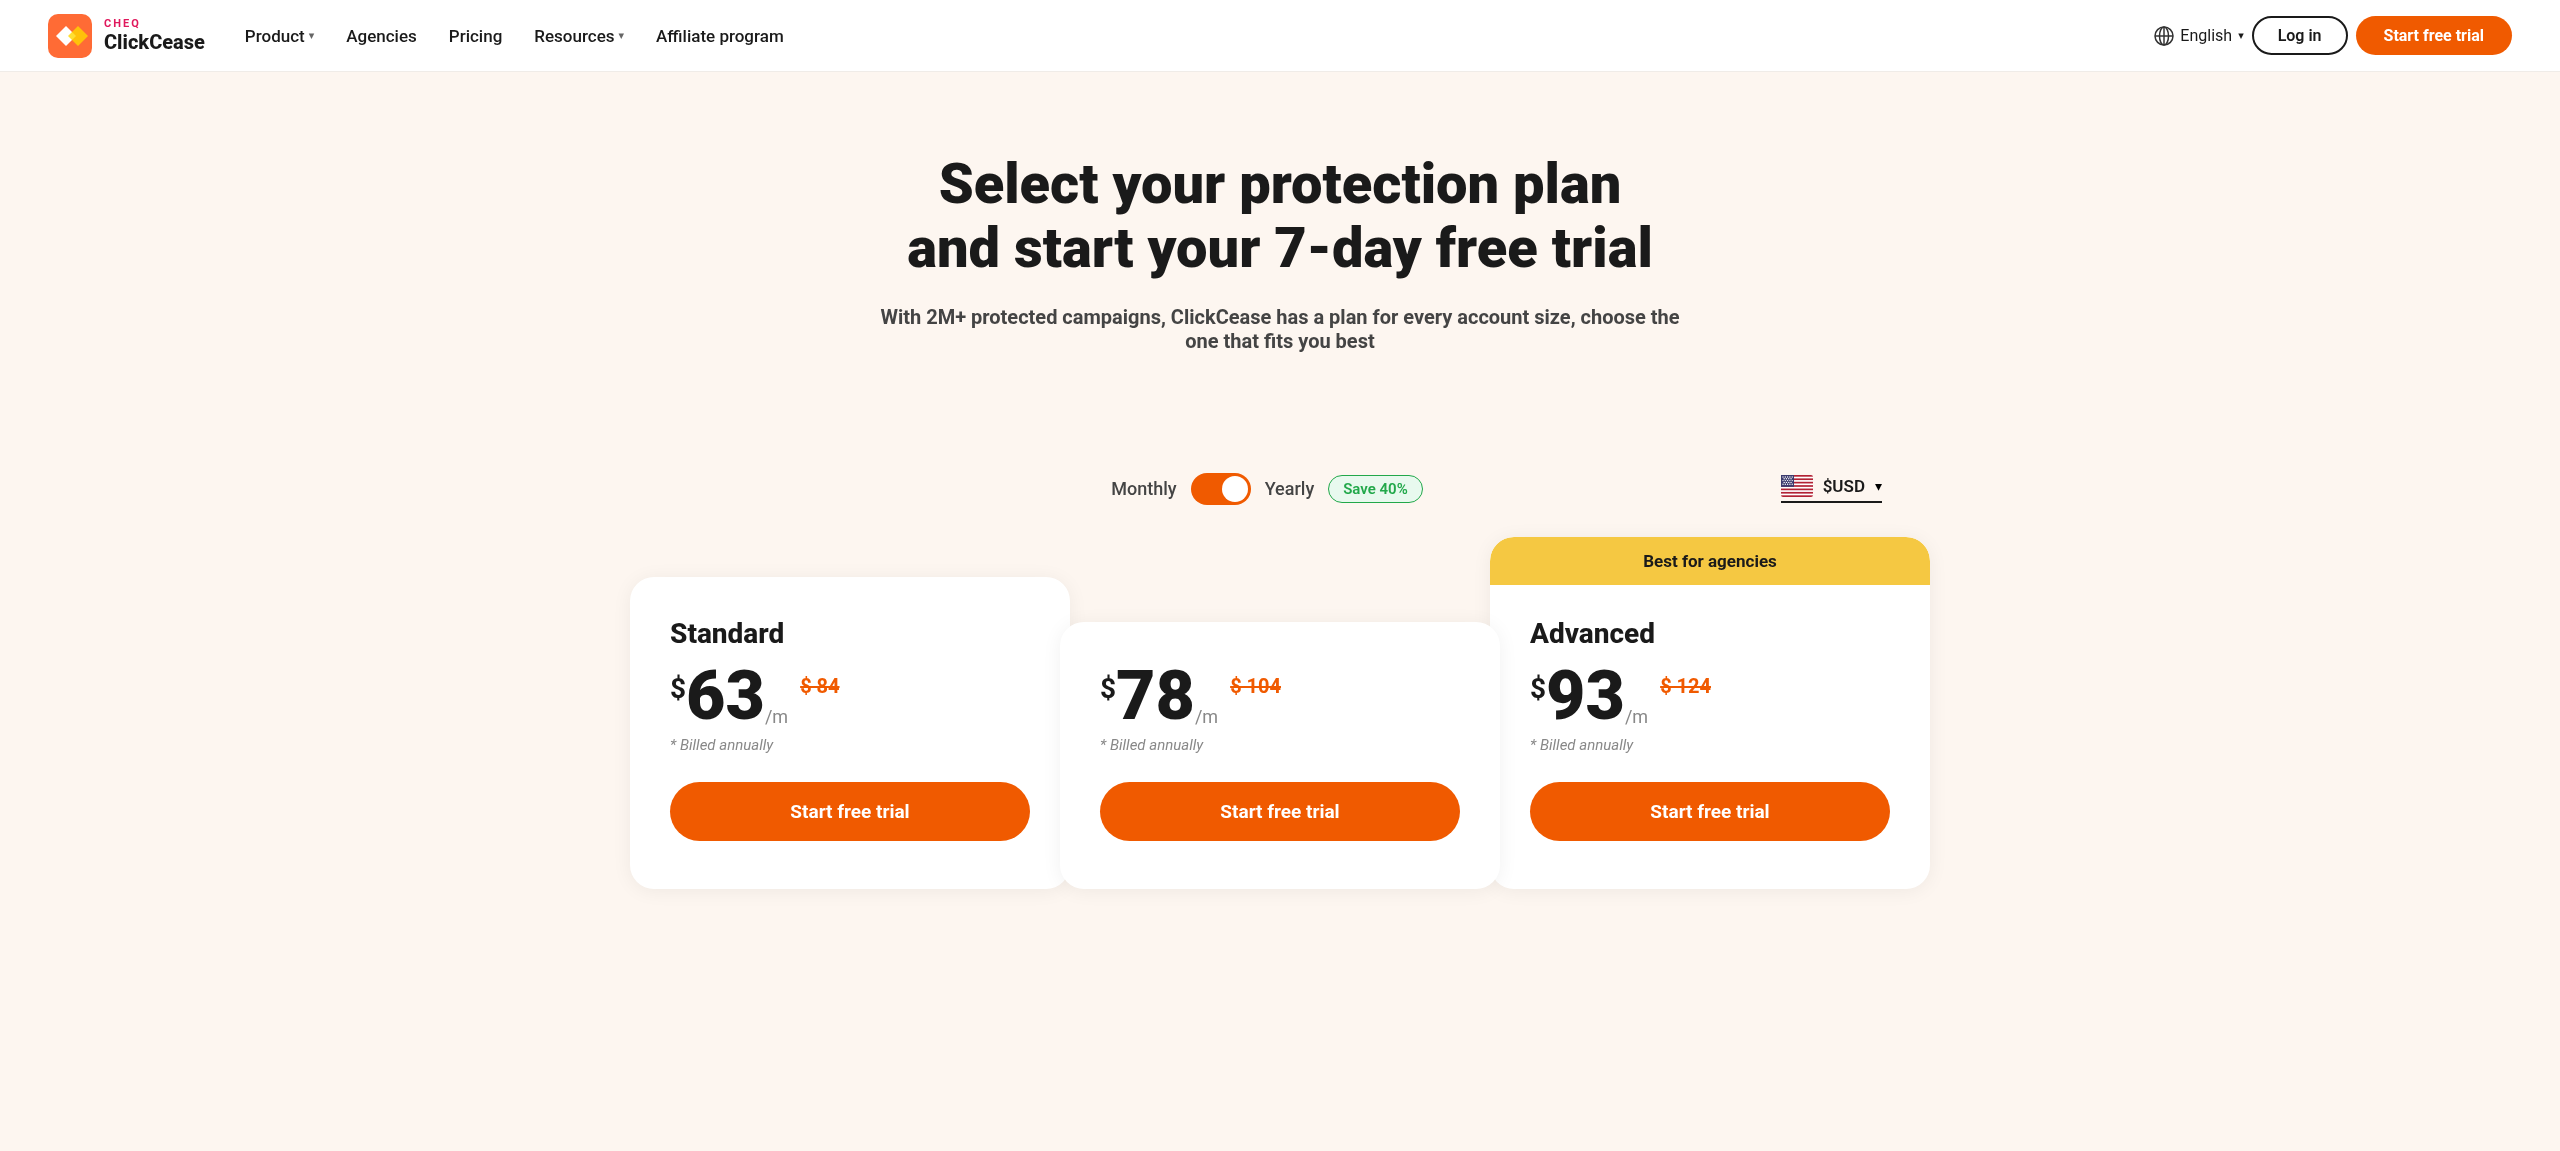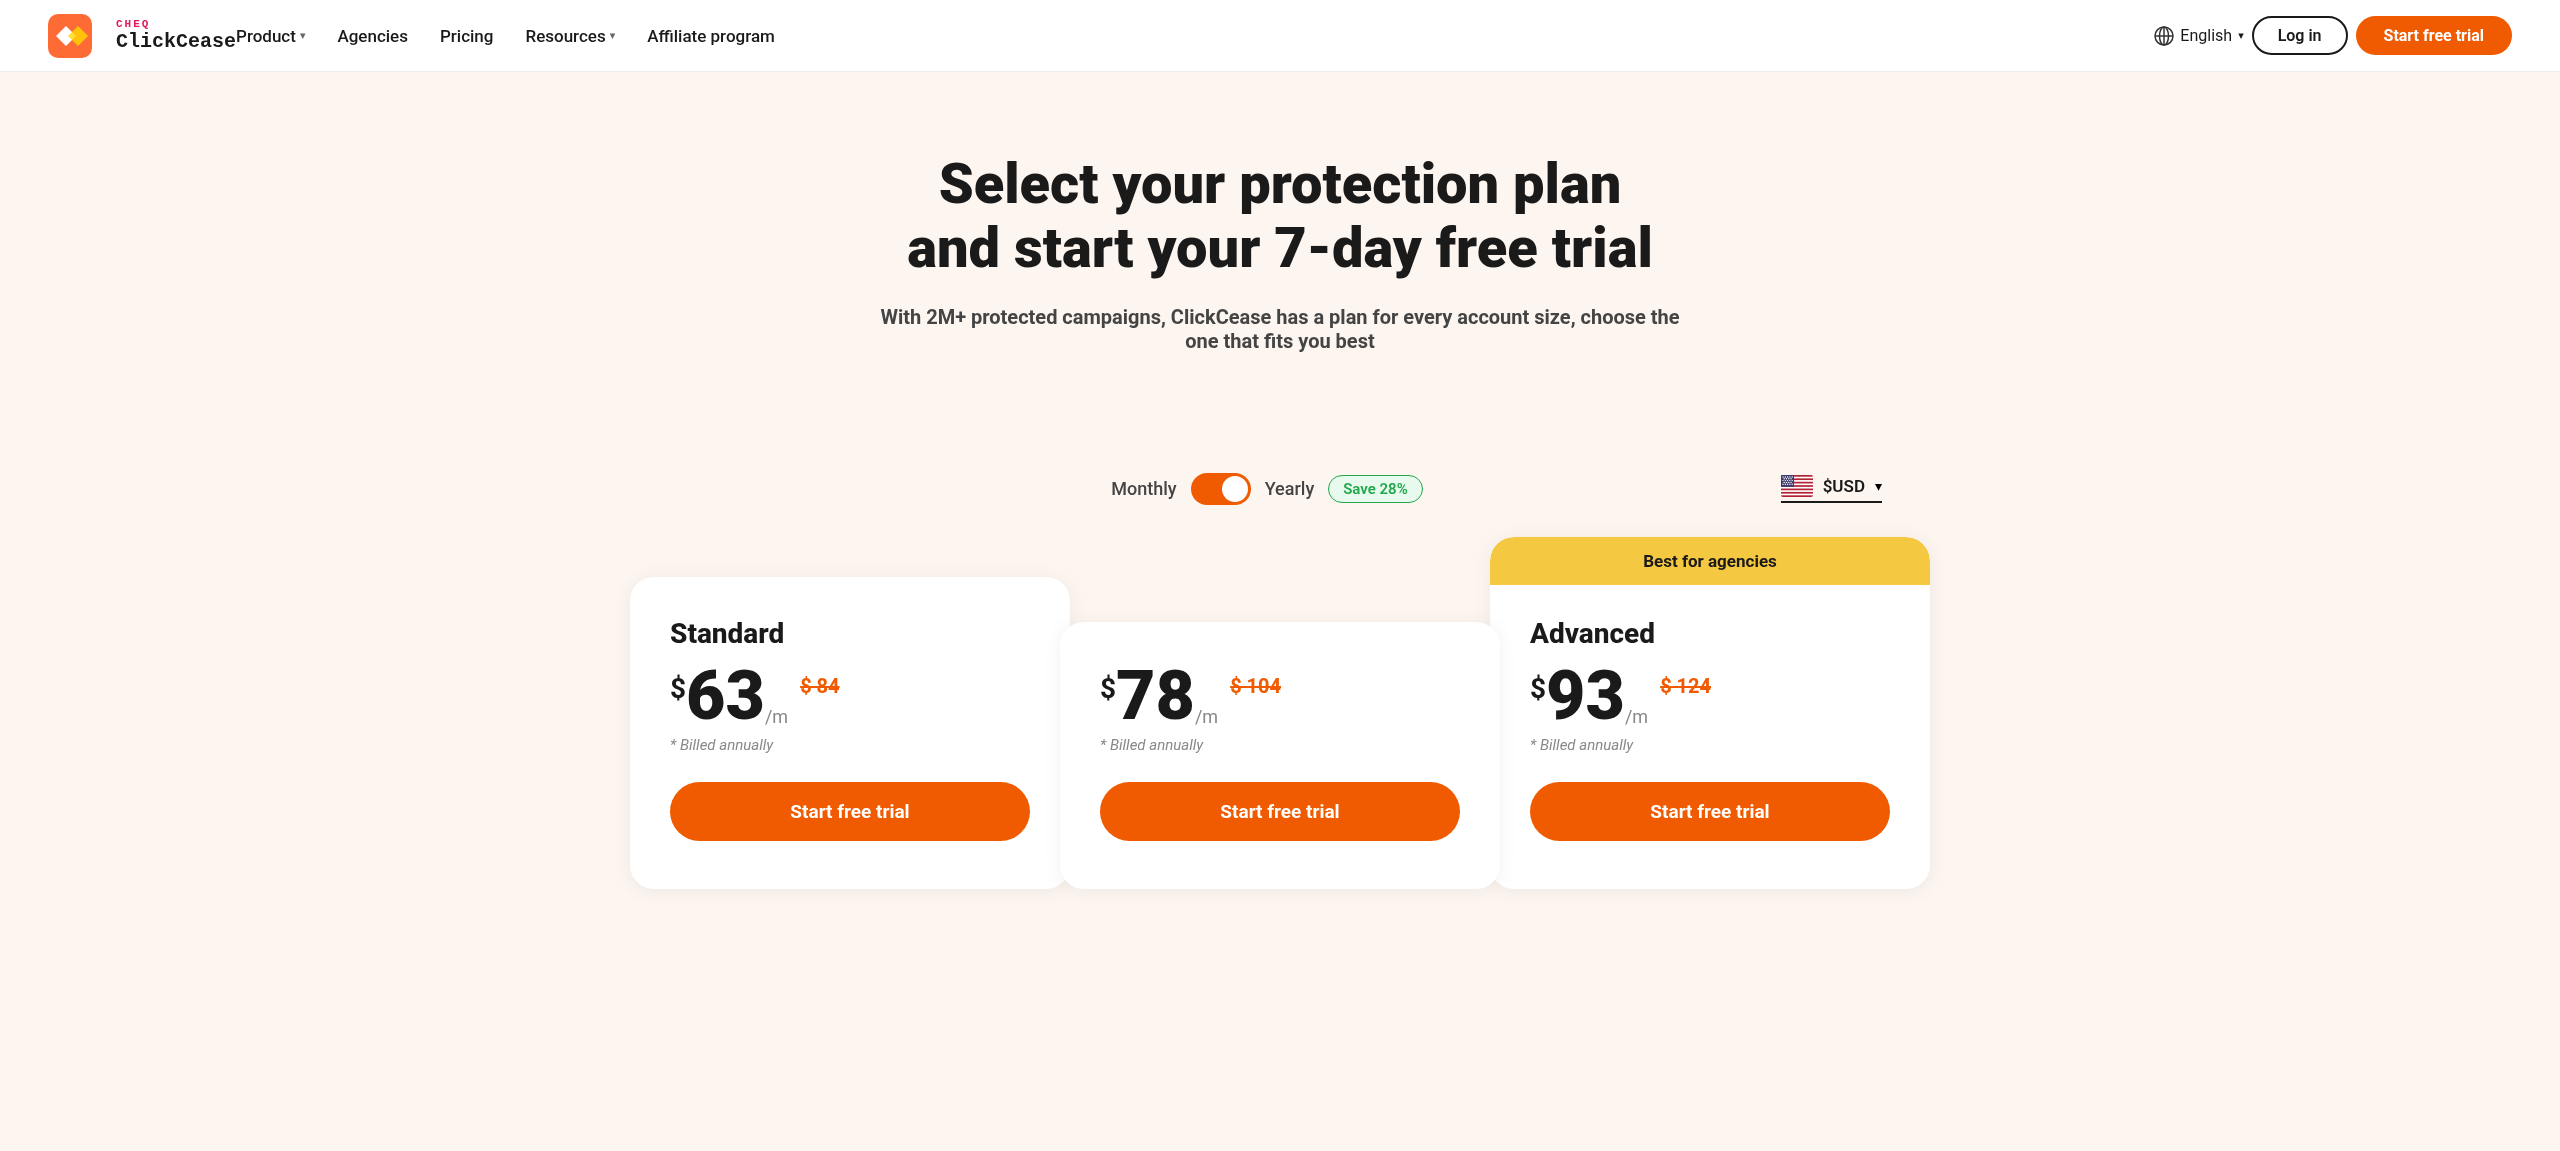--- a/index.html
+++ b/index.html
@@ -18,23 +18,23 @@
       padding: 0 48px;
       height: 72px;
       border-bottom: 1px solid #f0ece8;
       position: sticky;
       top: 0;
       z-index: 100;
     }
     .nav-logo {
       display: flex;
       align-items: center;
-      gap: 24px;
+      gap: 12px;
       text-decoration: none;
-      font-family: Liberation Mono, monospace;
+      margin-right: 40px;
     }
     .logo-icon {
       width: 44px;
       height: 44px;
     }
     .nav-links {
       display: flex;
       align-items: center;
       gap: 32px;
       flex: 1;
@@ -343,21 +343,21 @@
 </section>
 
 <div class="billing-section">
   <div style="flex:1"></div>
   <div class="billing-toggle">
     <span class="billing-label">Monthly</span>
     <div class="toggle-switch">
       <div class="toggle-knob"></div>
     </div>
     <span class="billing-label">Yearly</span>
-    <span class="save-badge">Save 28%</span>
+    <span class="save-badge">Save 40%</span>
   </div>
   <div style="flex:1; display:flex; justify-content:flex-end;padding-left:26px;">
     <div class="currency-selector">
 
       <svg width="32" height="22" viewBox="0 0 32 22" xmlns="http://www.w3.org/2000/svg">
         <rect width="32" height="22" rx="2" fill="#B22234"></rect>
         <rect y="1.69" width="32" height="1.69" fill="#fff"></rect>
         <rect y="5.08" width="32" height="1.69" fill="#fff"></rect>
         <rect y="8.46" width="32" height="1.69" fill="#fff"></rect>
         <rect y="11.85" width="32" height="1.69" fill="#fff"></rect>

